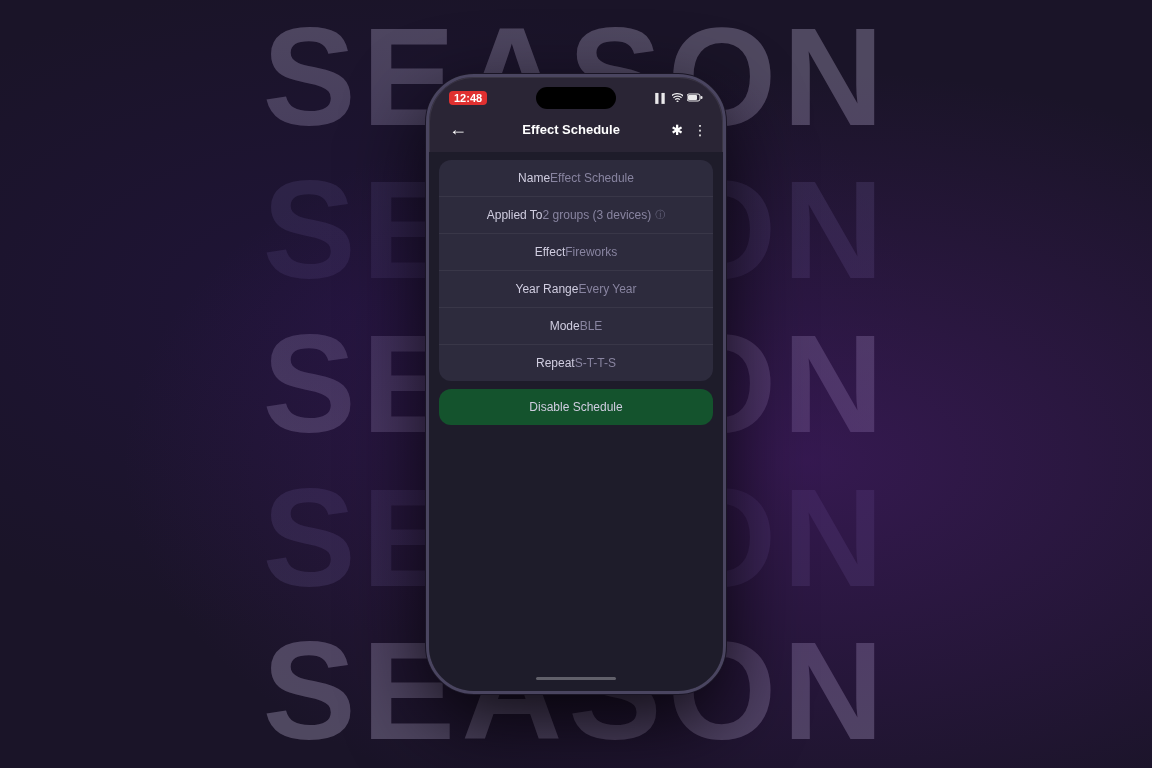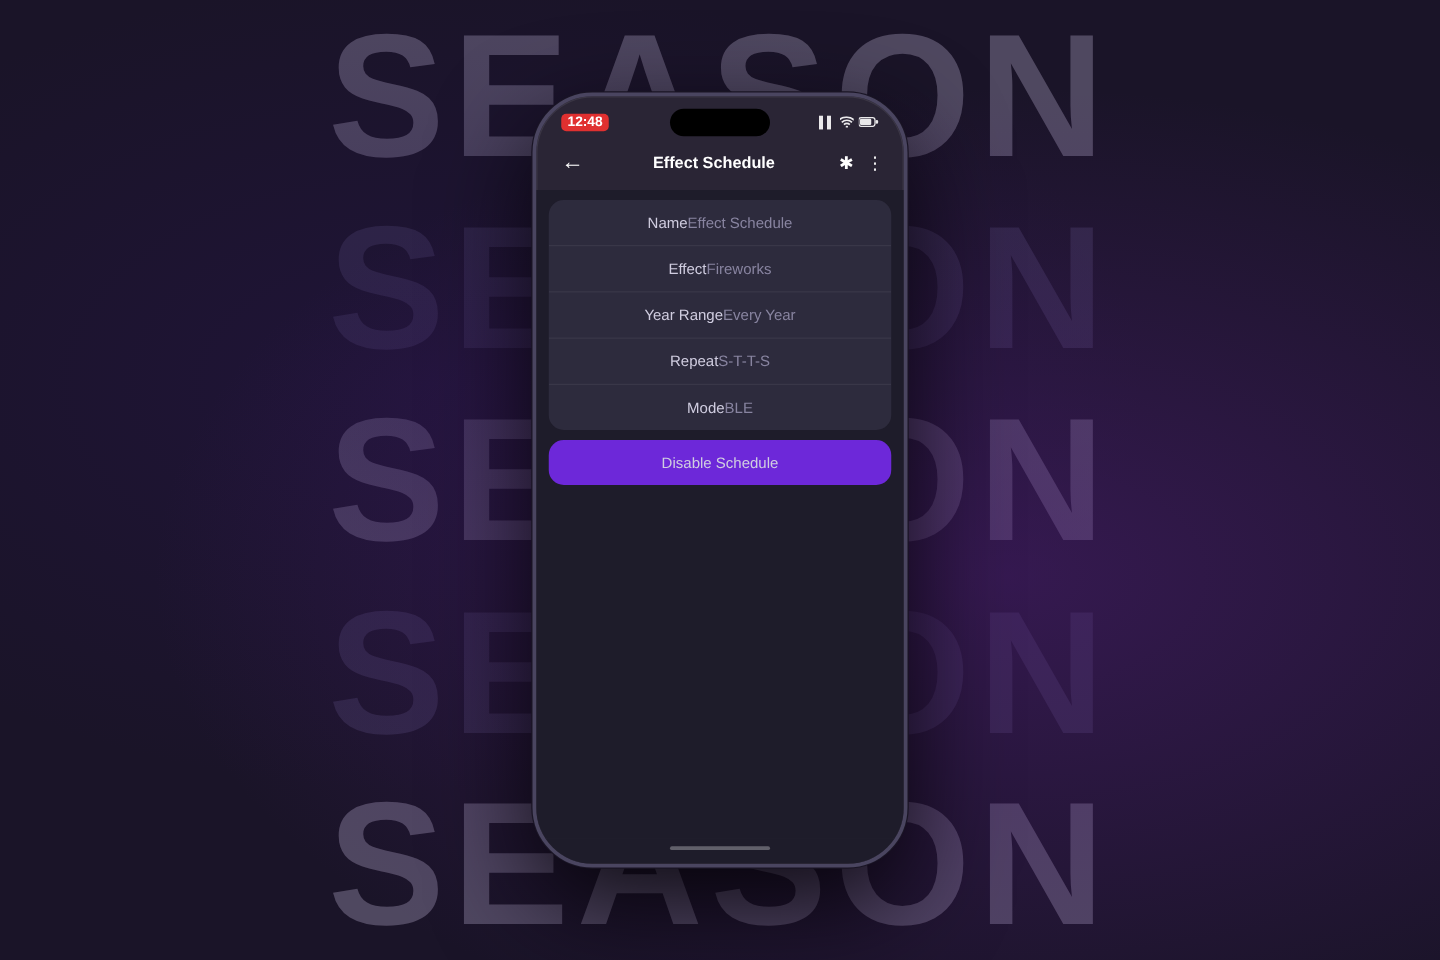--- a/index.html
+++ b/index.html
@@ -205,21 +205,21 @@
     }
 
     .info-icon {
       color: #6a6880;
       font-size: 10px;
     }
 
     
     .disable-btn-section {
       margin: 8px 10px;
-      background: #6d28d9;
+      background: #14532d;
       border-radius: 12px;
       overflow: hidden;
     }
 
     .disable-btn {
       width: 100%;
       padding: 11px;
       text-align: center;
       color: #d0cde0;
       font-size: 12px;
@@ -329,42 +329,49 @@
 
     <div class="content">
 
       <div class="settings-section">
 
         <div class="settings-row">
           <span class="row-label">Name</span>
           <span class="row-value">Effect Schedule</span>
         </div>
 
+        <div class="settings-row">
+          <span class="row-label">Applied To</span>
+          <span class="row-value with-info">
+            2 groups (3 devices)
+            <span class="info-icon">ⓘ</span>
+          </span>
+        </div>
 
         <div class="settings-row">
           <span class="row-label">Effect</span>
           <span class="row-value">Fireworks</span>
         </div>
 
 
 
         <div class="settings-row">
           <span class="row-label">Year Range</span>
           <span class="row-value">Every Year</span>
         </div>
 
 
         <div class="settings-row">
+          <span class="row-label">Mode</span>
+          <span class="row-value">BLE</span>
+        </div>
+
+        <div class="settings-row">
           <span class="row-label">Repeat</span>
           <span class="row-value">S-T-T-S</span>
-        </div>
-
-        <div class="settings-row">
-          <span class="row-label">Mode</span>
-          <span class="row-value">BLE</span>
         </div>
 
       </div>
 
       <div class="disable-btn-section">
         <button class="disable-btn">Disable Schedule</button>
       </div>
 
     </div>
 

